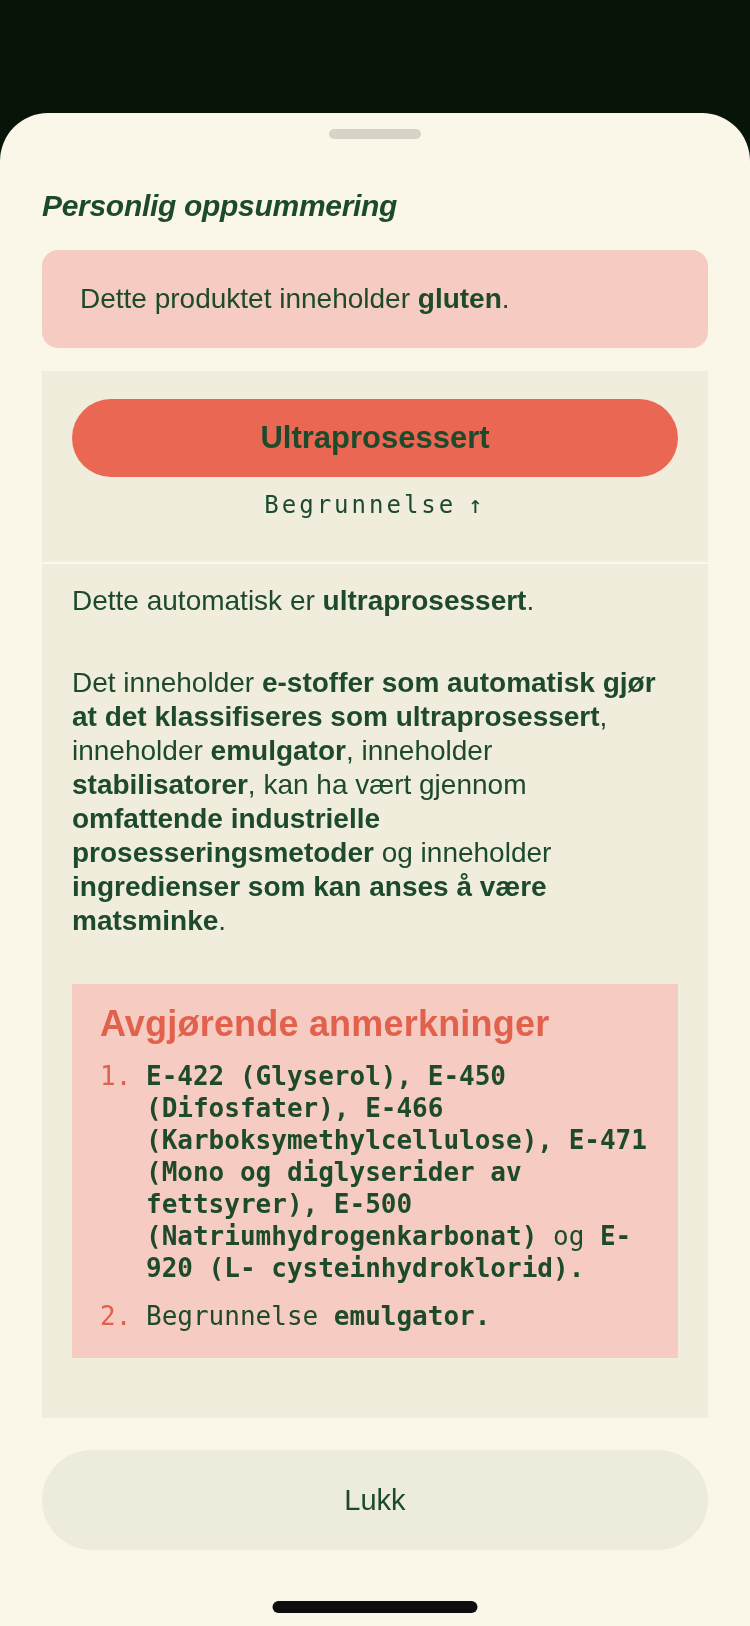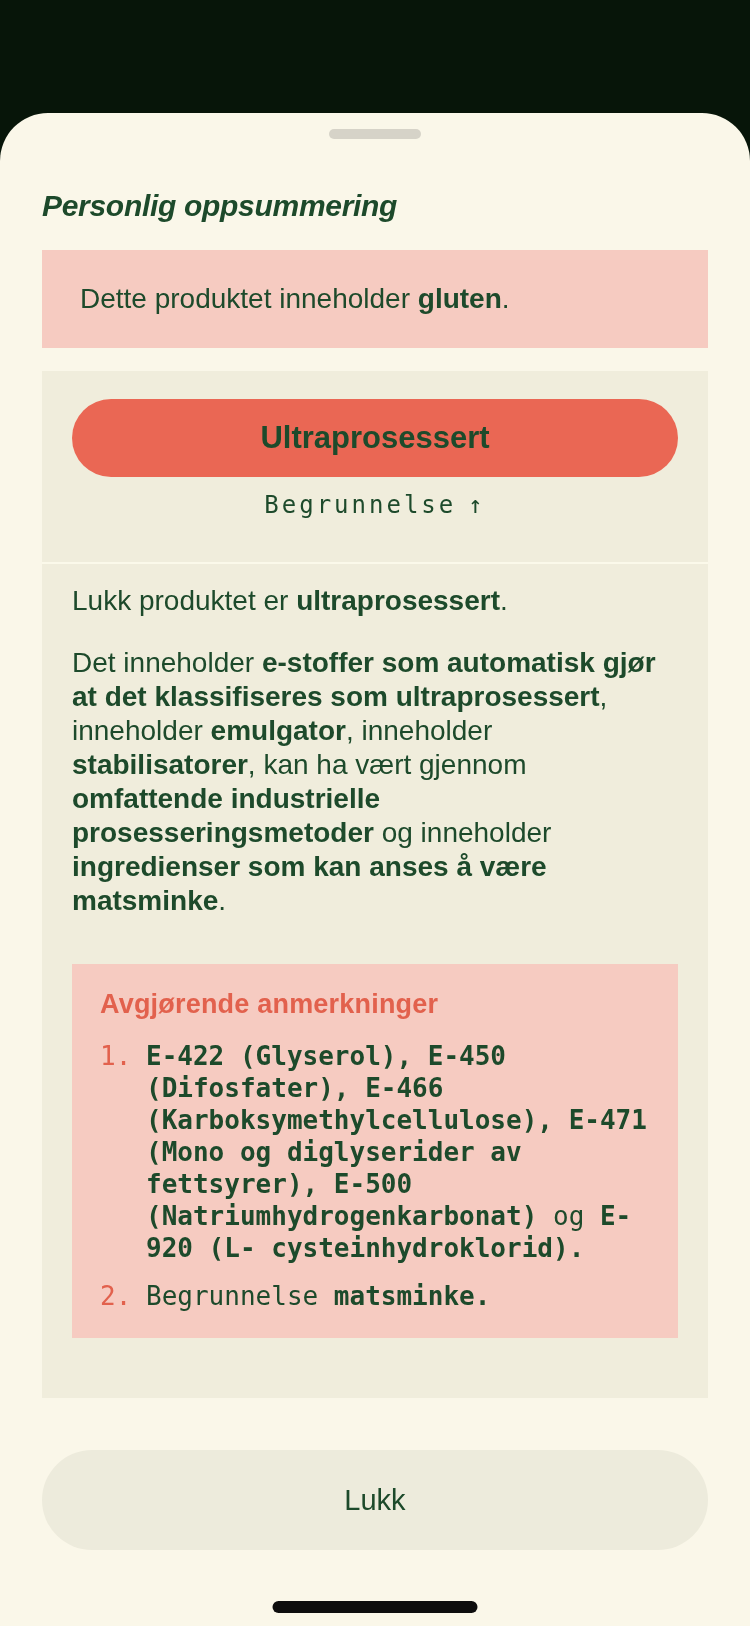--- a/index.html
+++ b/index.html
@@ -21,41 +21,41 @@
   .clip{height:1434px;overflow:hidden;}
   .handle{width:92px;height:10px;border-radius:5px;background:var(--handle);margin:16px auto 0;}
   .h-sec{
     margin:49px 42px 0;font-size:30px;line-height:36px;font-weight:700;font-style:italic;
     color:var(--green);letter-spacing:-0.3px;
   }
   .h-sec.second{margin-top:77px;}
   .beta{color:var(--muted);}
   .alert{
     margin:26px 42px 0;background:var(--pink);padding:34px 38px;
-    font-size:28px;line-height:30px;color:var(--green);
+    font-size:28px;line-height:30px;color:var(--green);border-radius:16px;
   }
   .card{margin:23px 42px 0;background:var(--card);padding:28px 30px 60px;}
   .pill{
     height:78px;border-radius:39px;background:var(--red);border:none;width:100%;
     display:flex;align-items:center;justify-content:center;
     font-family:"Liberation Sans",sans-serif;font-size:31px;font-weight:700;color:var(--green);
     cursor:pointer;
   }
   .toggle{
     display:flex;align-items:center;justify-content:center;gap:12px;width:100%;
     margin:8px 0 0;padding:6px 0;background:none;border:none;cursor:pointer;
     font-family:"DejaVu Sans Mono","Liberation Mono",monospace;
     font-size:24px;letter-spacing:3px;color:var(--green);
   }
   .divider{height:2px;background:var(--divider);margin:37px -30px 0;}
   .body-p{margin:20px 0 0;font-size:28px;line-height:34px;color:var(--green);}
-  .body-p + .body-p{margin-top:28px;}
+  .body-p + .body-p{margin-top:48px;}
   .b{font-weight:700;}
   .notes{margin-top:46px;background:var(--pink);padding:24px 28px 26px;}
-  .notes-h{margin:0;font-size:27px;line-height:32px;font-weight:700;color:var(--coral);letter-spacing:0.2px;}
+  .notes-h{margin:0;font-size:36px;line-height:32px;font-weight:700;color:var(--coral);letter-spacing:0.2px;}
   .notes-list{margin:20px 0 0;padding:0;list-style:none;}
   .notes-item{
     display:flex;margin-top:16px;
     font-family:"DejaVu Sans Mono","Liberation Mono",monospace;
     font-size:26px;line-height:32px;color:var(--green);
   }
   .notes-item:first-child{margin-top:0;}
   .notes-item .num{flex:none;width:46px;color:var(--coral);}
   .notes-item .txt{flex:1;}
   .footer{position:absolute;left:0;bottom:0;width:750px;height:199px;}
@@ -90,34 +90,34 @@
 
       <button class="pill">Ultraprosessert</button>
 
       <button class="toggle">
         <span>Begrunnelse</span>
         <span>↑</span>
       </button>
 
       <div class="divider"></div>
 
-      <p class="body-p"><span>Lukk produktet er </span><span class="b">ultraprosessert</span><span>.</span></p>
+      <p class="body-p"><span>Dette automatisk er </span><span class="b">ultraprosessert</span><span>.</span></p>
 
       <p class="body-p"><span>Det inneholder </span><span class="b">e-stoffer som automatisk gjør at det klassifiseres som ultraprosessert</span><span>, inneholder </span><span class="b">emulgator</span><span>, inneholder </span><span class="b">stabilisatorer</span><span>, kan ha vært gjennom </span><span class="b">omfattende industrielle prosesseringsmetoder</span><span> og inneholder </span><span class="b">ingredienser som kan anses å være matsminke</span><span>.</span></p>
 
       <div class="notes">
         <h3 class="notes-h">Avgjørende anmerkninger</h3>
         <ol class="notes-list">
           <li class="notes-item">
             <span class="num">1.</span>
             <span class="txt"><span class="b">E-422 (Glyserol), E-450 (Difosfater), E-466 (Karboksymethylcellulose), E-471 (Mono og diglyserider av fettsyrer), E-500 (Natriumhydrogenkarbonat)</span><span> og </span><span class="b">E-920 (L- cysteinhydroklorid).</span></span>
           </li>
           <li class="notes-item">
             <span class="num">2.</span>
-            <span class="txt"><span>Begrunnelse </span><span class="b">matsminke.</span></span>
+            <span class="txt"><span>Begrunnelse </span><span class="b">emulgator.</span></span>
           </li>
 
         </ol>
       </div>
 
     </div>
   </div>
 
   <div class="footer">
     <button class="close">Lukk</button>

